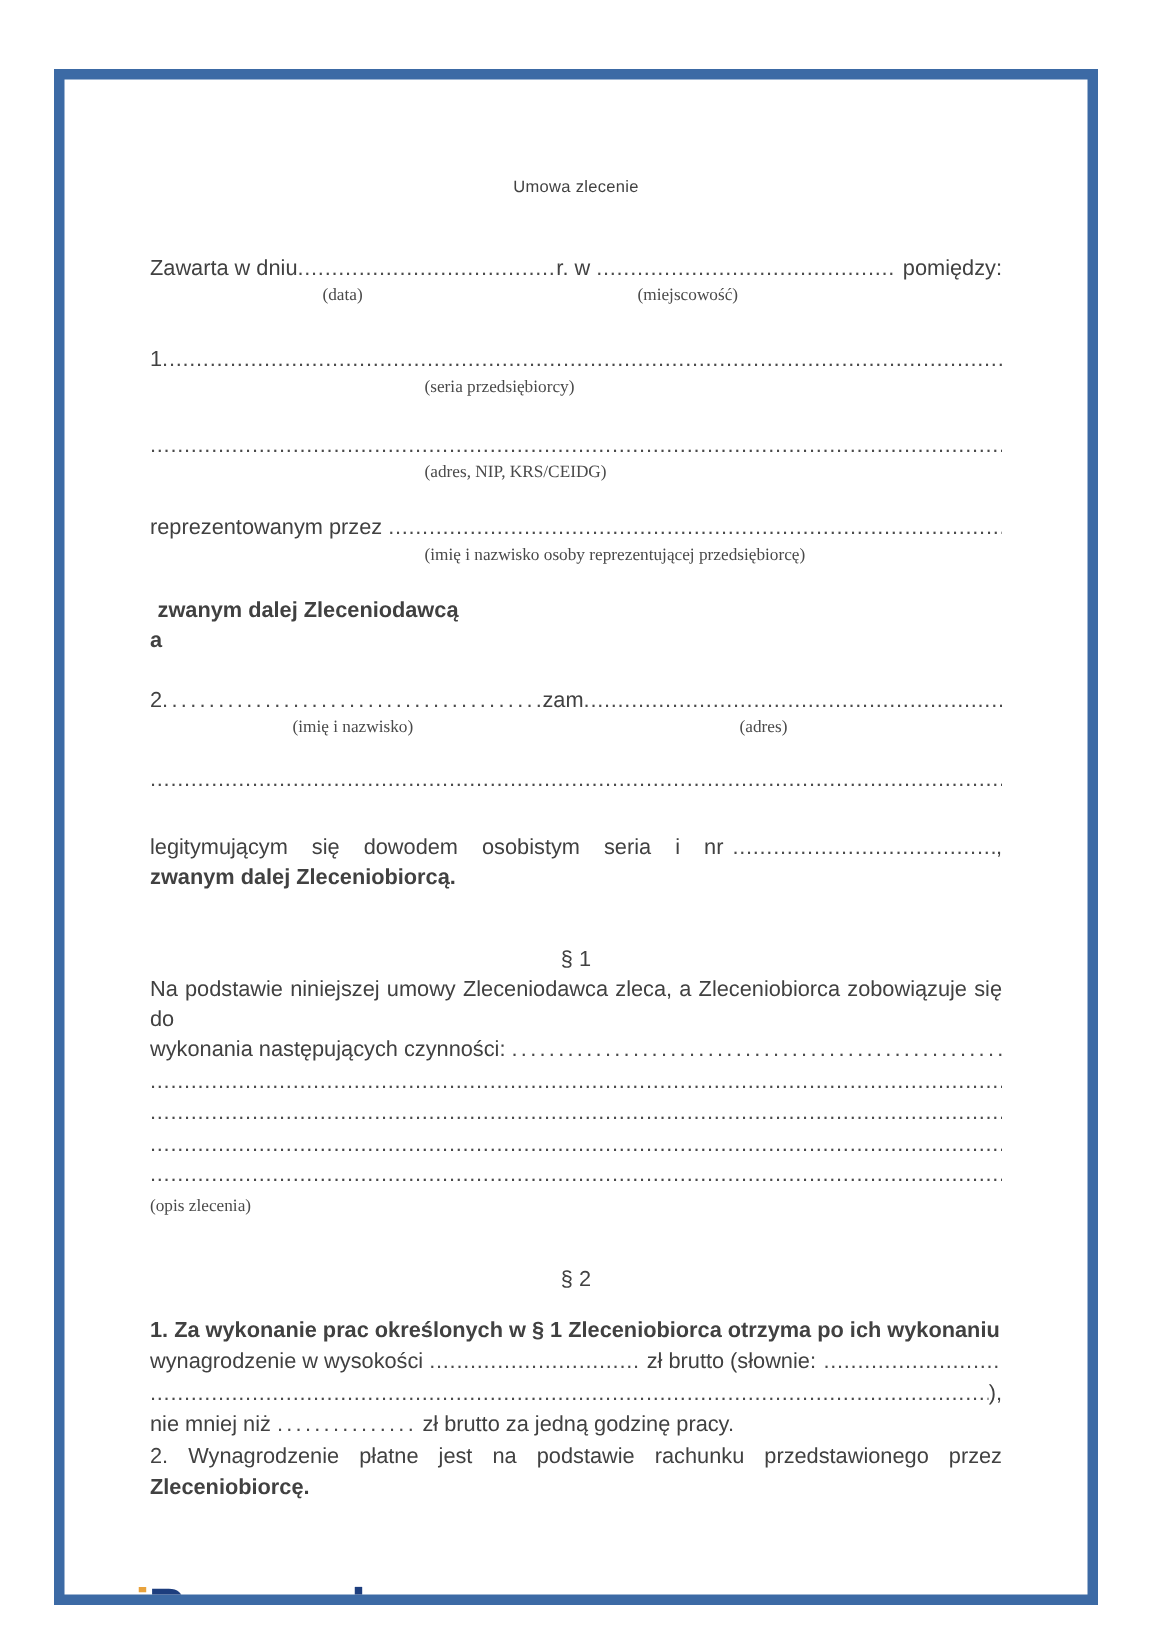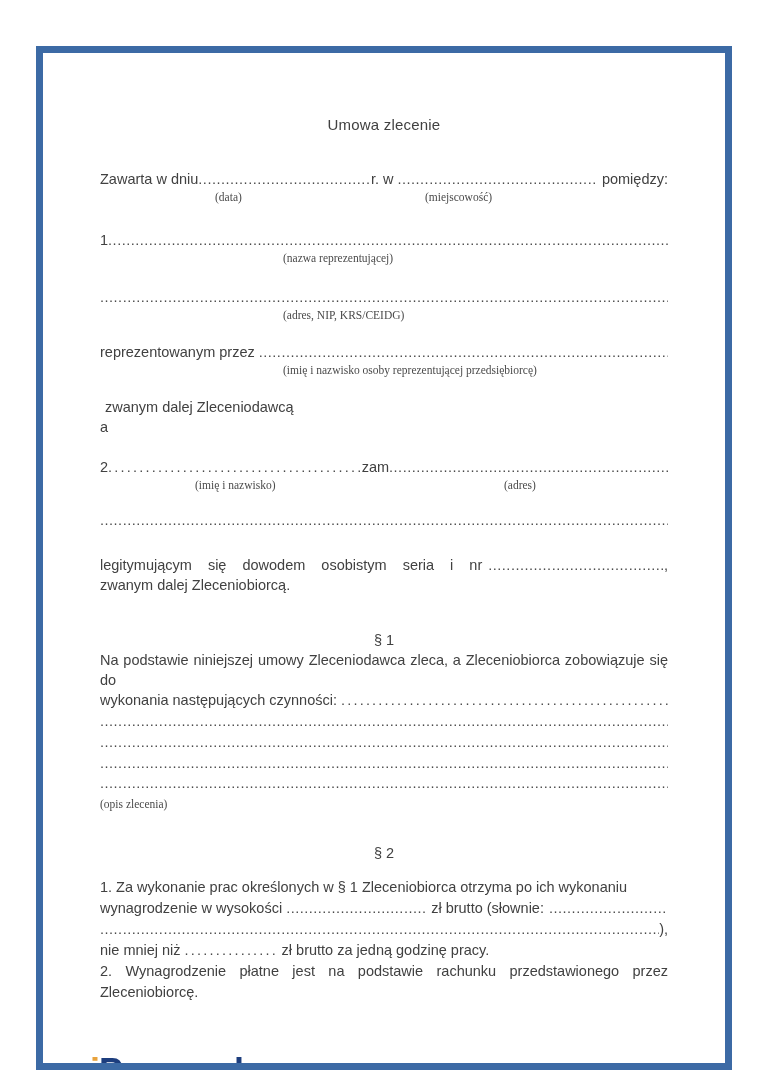--- a/index.html
+++ b/index.html
@@ -9,35 +9,35 @@
     -webkit-font-smoothing:antialiased;
   }
   .frame{
     box-sizing:border-box;position:absolute;left:36px;top:46px;
     width:696px;height:1024px;border:7px solid #3c6aa5;background:#fff;overflow:hidden;
   }
   .content{
     position:relative;height:100%;box-sizing:border-box;
     padding:0 57px;font-size:14.5px;line-height:20px;
   }
-  .title{text-align:center;margin-top:62px;font-size:15px;letter-spacing:.2px;}
+  .title{text-align:center;margin-top:62px;font-size:11px;letter-spacing:.2px;}
   .line{display:flex;align-items:center;}
   .t{white-space:pre;flex:0 0 auto;}
   .fill{flex:1 1 0;min-width:0;overflow:hidden;white-space:nowrap;letter-spacing:.5px;color:#4a4a4a;}
   .dfix{display:inline-block;overflow:hidden;white-space:nowrap;vertical-align:baseline;letter-spacing:.5px;color:#4a4a4a;}
   .wide{letter-spacing:2.2px;}
   .lblrow{position:relative;height:15px;font-family:Liberation Serif, serif;}
   .lbl{
     position:absolute;top:1px;font-size:11.5px;line-height:14px;color:#4a4a4a;white-space:nowrap;
   }
   .center{text-align:center;}
   .jl{text-align:justify;text-align-last:justify;}
   .dot-line{line-height:20.8px;}
   .sec2 .line,.sec2 .jl,.sec2 .plain{line-height:21px;}
-  .plain{white-space:pre-wrap;}
+  .plain{white-space:pre-wrap;font-weight:bold;}
   .logo{
     margin-top:52px;margin-left:-10px;font-weight:bold;font-size:36px;line-height:34px;
     letter-spacing:-1px;white-space:nowrap;
   }
   .logo .li{color:#e8a23c;}
   .logo .ln{color:#1d3e7e;}
 </style>
 </head>
 <body>
 
@@ -56,21 +56,21 @@
     <div class="lblrow">
       <span class="lbl" style="left:115px">(data)</span>
       <span class="lbl" style="left:325px">(miejscowość)</span>
     </div>
 
     <div class="line" style="margin-top:26px">
       <span class="t">1</span>
       <span class="fill">............................................................................................................................................................................................................................</span>
     </div>
     <div class="lblrow">
-      <span class="lbl" style="left:183px">(nazwa reprezentującej)</span>
+      <span class="lbl" style="left:183px">(seria przedsiębiorcy)</span>
     </div>
 
     <div class="line" style="margin-top:22px">
       <span class="fill">............................................................................................................................................................................................................................</span>
     </div>
     <div class="lblrow">
       <span class="lbl" style="left:183px">(adres, NIP, KRS/CEIDG)</span>
     </div>
 
     <div class="line" style="margin-top:20px">
@@ -85,21 +85,21 @@
     <div class="plain">a</div>
 
     <div class="line" style="margin-top:20px">
       <span class="t">2</span>
       <span class="fill wide">............................................................................................................................................................................................................................</span>
       <span class="t">zam</span>
       <span class="fill" style="flex-grow:1.1">............................................................................................................................................................................................................................</span>
     </div>
     <div class="lblrow">
       <span class="lbl" style="left:95px">(imię i nazwisko)</span>
-      <span class="lbl" style="left:404px">(adres)</span>
+      <span class="lbl" style="left:393px">(adres)</span>
     </div>
 
     <div class="line" style="margin-top:18px">
       <span class="fill">............................................................................................................................................................................................................................</span>
     </div>
 
     <div class="line" style="margin-top:25px">
       <span class="t" style="word-spacing:12px;padding-right:6px">legitymującym się dowodem osobistym seria i nr</span>
       <span class="fill">............................................................................................................................................................................................................................</span>
       <span class="t">,</span>

